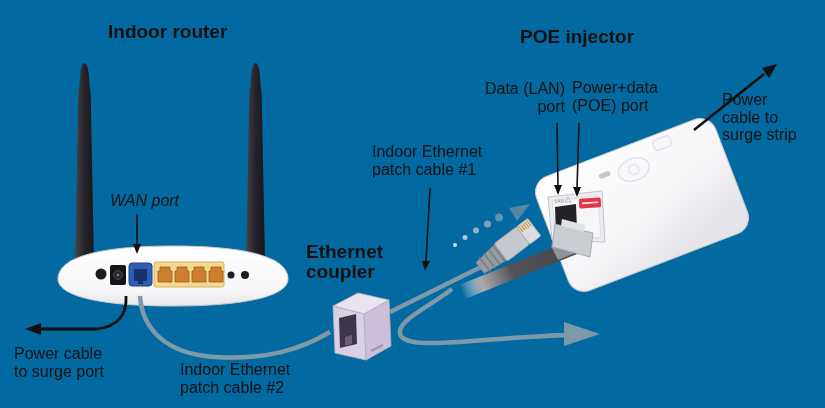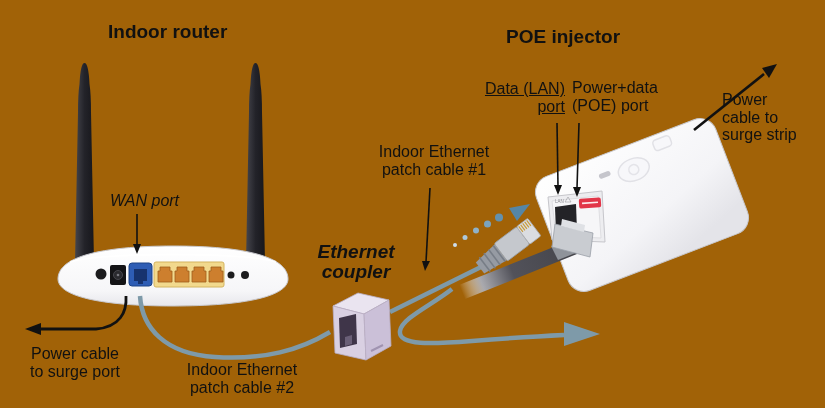--- a/index.html
+++ b/index.html
@@ -1,24 +1,24 @@
 <!DOCTYPE html>
 <html><head>
 <meta charset="utf-8">
 <style>
   html,body{margin:0;padding:0;background:#fff;}
   .stage{
-    position:relative;width:825px;height:408px;background:#a16207;overflow:hidden;
+    position:relative;width:825px;height:408px;background:#0369a1;overflow:hidden;
     font-family:"Liberation Sans",sans-serif;color:#111;
   }
   .stage svg{position:absolute;left:0;top:0;}
   .label{position:absolute;white-space:pre-line;font-size:16px;line-height:17.5px;color:#111;}
   .title{font-weight:bold;font-size:19px;line-height:20px;}
-  .center{text-align:center;}
-  .right{text-align:right;text-decoration:underline;}
+  .center{text-align:left;}
+  .right{text-align:right;}
 </style>
 </head>
 <body>
 
 <div class="stage">
 
   <svg width="825" height="408" viewBox="0 0 825 408">
     <defs>
       <linearGradient id="antGrad" x1="0" y1="0" x2="1" y2="0">
         <stop offset="0" stop-color="#45454c"></stop>
@@ -164,31 +164,31 @@
       <line x1="430" y1="188" x2="426" y2="262" stroke-width="1.6"></line>
       <polygon points="425,271 422,261 430,261" stroke="none"></polygon>
     </g>
     <g>
       <line x1="694" y1="130" x2="764" y2="74" stroke="#111" stroke-width="2.6"></line>
       <polygon points="777,64 769,78 762,68" fill="#111"></polygon>
     </g>
   </svg>
 
   <div class="label title" style="left:108px;top:22px;">Indoor router</div>
-  <div class="label title" style="left:506px;top:27px;">POE injector</div>
+  <div class="label title" style="left:520px;top:27px;">POE injector</div>
   <div class="label" style="left:110px;top:192px;font-style:italic;">WAN port</div>
   <div class="label right" style="left:455px;top:80px;width:110px;">Data (LAN)
 port</div>
   <div class="label" style="left:572px;top:79px;">Power+data
 (POE) port</div>
   <div class="label center" style="left:372px;top:143px;width:124px;">Indoor Ethernet
 patch cable #1</div>
   <div class="label" style="left:722px;top:91px;">Power
 cable to
 surge strip</div>
-  <div class="label title center" style="left:306px;top:242px;width:100px;font-style:italic;">Ethernet
+  <div class="label title center" style="left:306px;top:242px;width:100px;">Ethernet
 coupler</div>
   <div class="label center" style="left:14px;top:345px;width:122px;">Power cable
 to surge port</div>
   <div class="label center" style="left:180px;top:361px;width:124px;">Indoor Ethernet
 patch cable #2</div>
 
 </div>
 
 </body></html>

